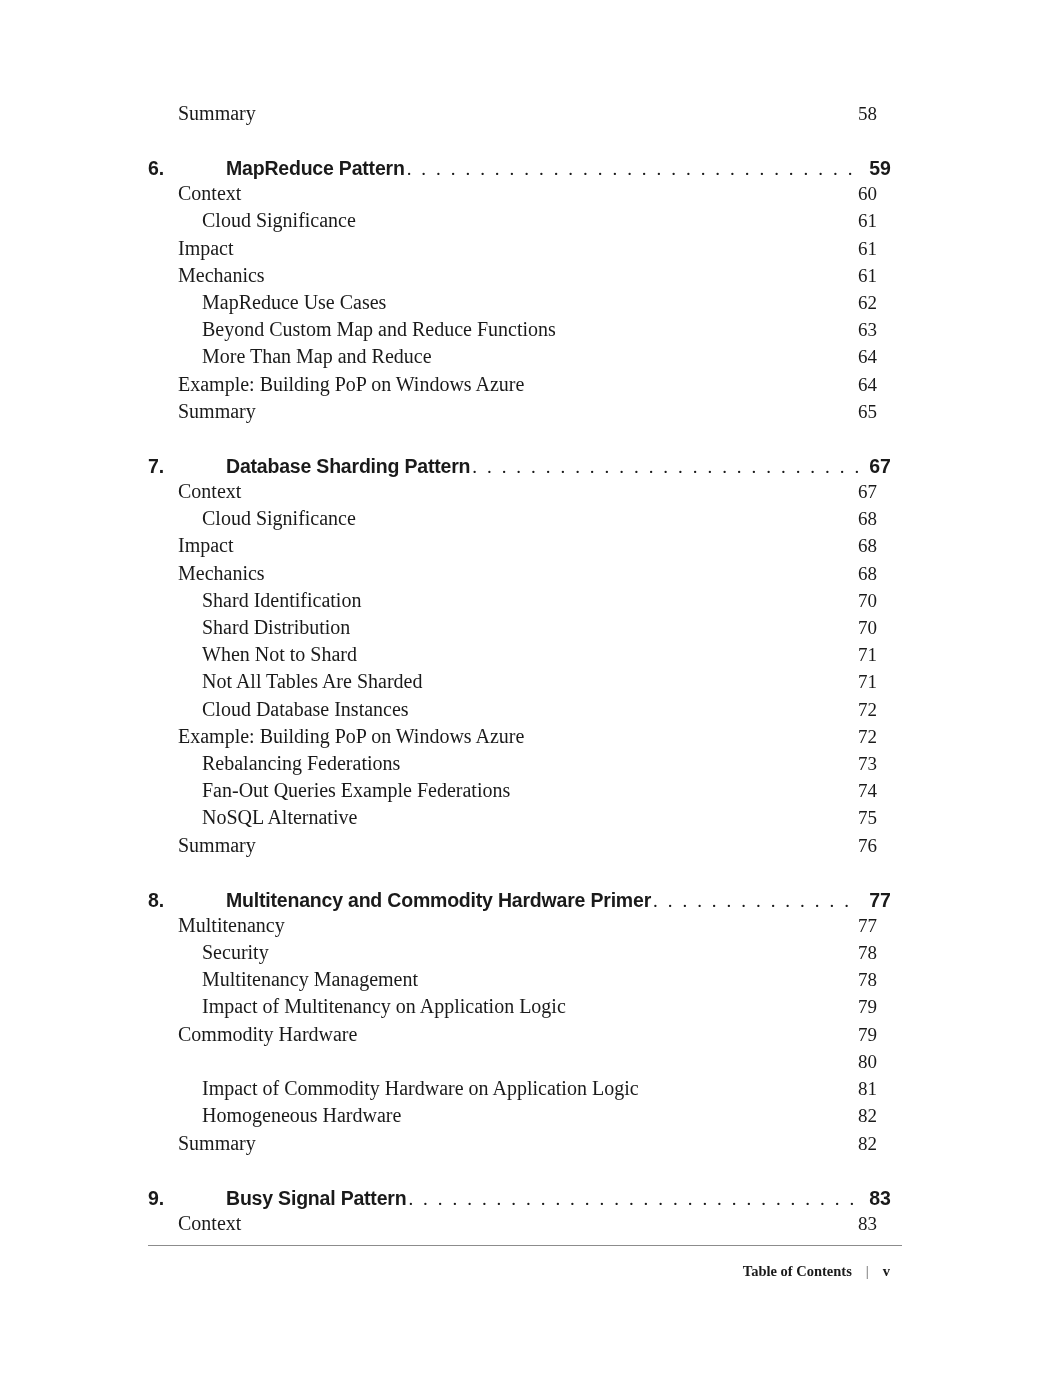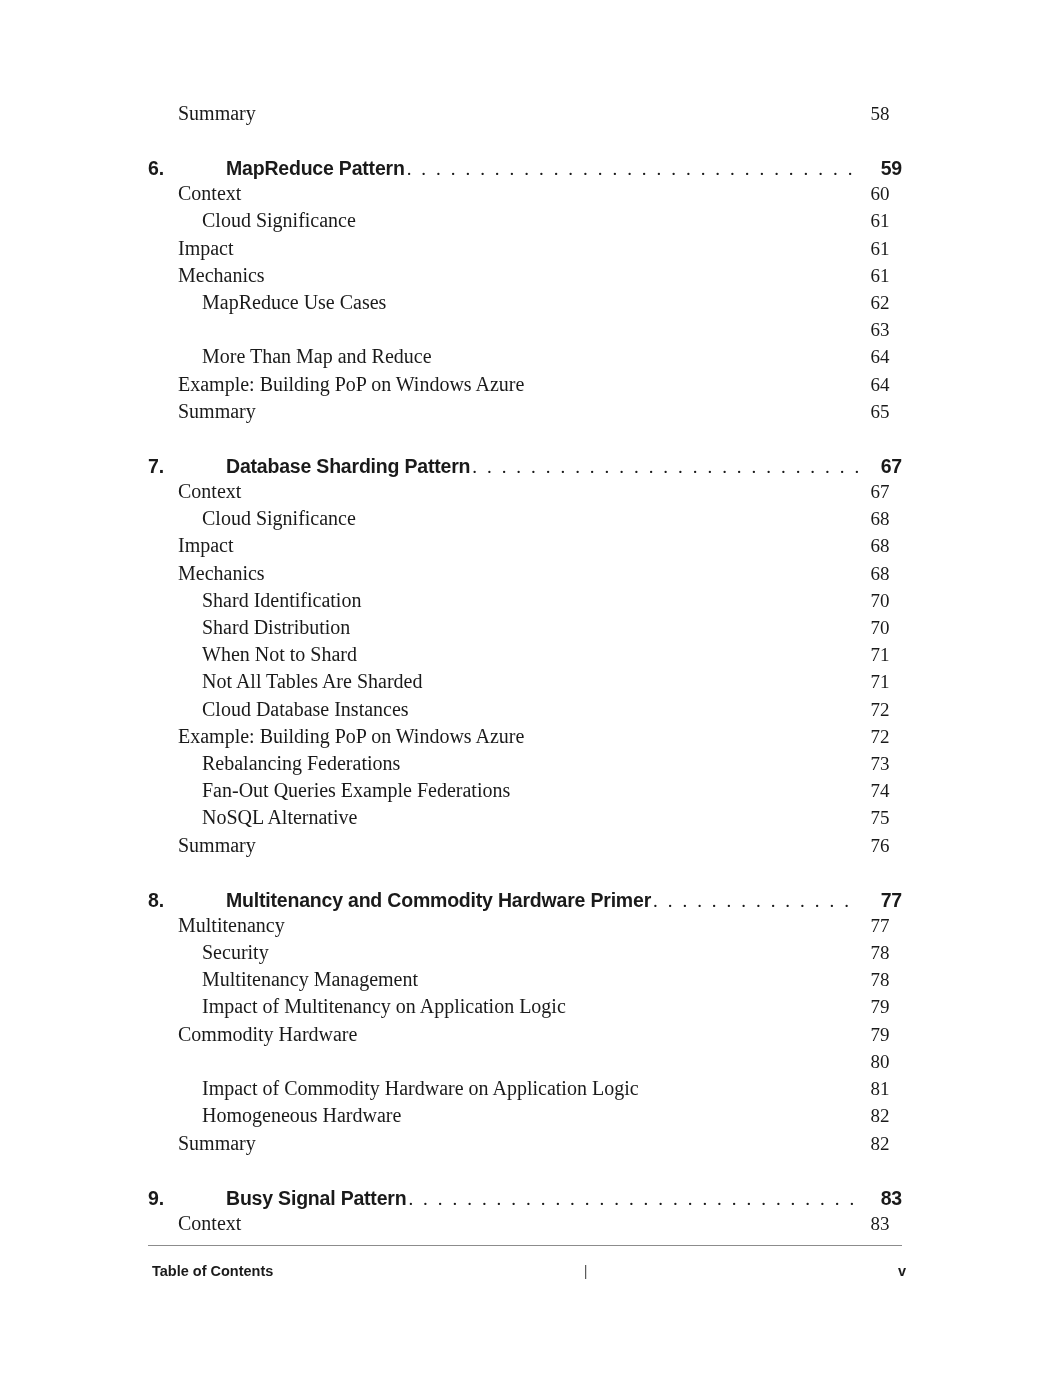--- a/index.html
+++ b/index.html
@@ -70,64 +70,64 @@
     font-family: "Liberation Serif", serif;
     font-weight: normal;
     font-size: 19px;
     color: #1a1a1a;
     white-space: nowrap;
     height: auto;
   }
   .chapter .page-num {
     width: 44px;
     flex: 0 0 44px;
-    text-align: right;
+    text-align: center;
     font-size: 19.5px;
   }
 
   
   .section {
     font-size: 20px;
     line-height: 26.2px;
   }
   .section .label {
     flex: 0 0 auto;
   }
   .section .leader { }
   .section .page-num {
     width: 44px;
     flex: 0 0 44px;
-    text-align: center;
+    text-align: left;
     font-size: 19px;
   }
   .lvl1 .label { padding-left: 30px; }
   .lvl2 .label { padding-left: 54px; font-family: Liberation Serif, serif; }
 
   .top-row {
     margin-bottom: 0;
   }
 
   
   .footer-rule {
     position: absolute;
     left: 148px;
     top: 1245px;
     width: 754px;
     height: 1px;
     background: #8c8c8c;
   }
   .footer {
     position: absolute;
-    left: 152px;
+    left: 136px;
     top: 1263px;
     width: 754px;
     display: flex;
-    justify-content: space-between;
+    justify-content: flex-end;
     align-items: baseline;
-    font-family: Liberation Sans, sans-serif;
+    font-family: Liberation Serif, serif;
     font-weight: bold;
     font-size: 14.5px;
     color: #1a1a1a;
   }
   .footer .sep {
     margin: 0 14px;
     color: #555;
     font-weight: normal;
   }
   .footer .folio {
@@ -180,20 +180,21 @@
         <span class="label">Mechanics</span>
         <span class="leader"></span>
         <span class="page-num">61</span>
       </div>
       <div class="row section lvl2">
         <span class="label">MapReduce Use Cases</span>
         <span class="leader"></span>
         <span class="page-num">62</span>
       </div>
       <div class="row section lvl2">
+        <span class="label">Beyond Custom Map and Reduce Functions</span>
         <span class="leader"></span>
         <span class="page-num">63</span>
       </div>
       <div class="row section lvl2">
         <span class="label">More Than Map and Reduce</span>
         <span class="leader"></span>
         <span class="page-num">64</span>
       </div>
       <div class="row section lvl1">
         <span class="label">Example: Building PoP on Windows Azure</span>

